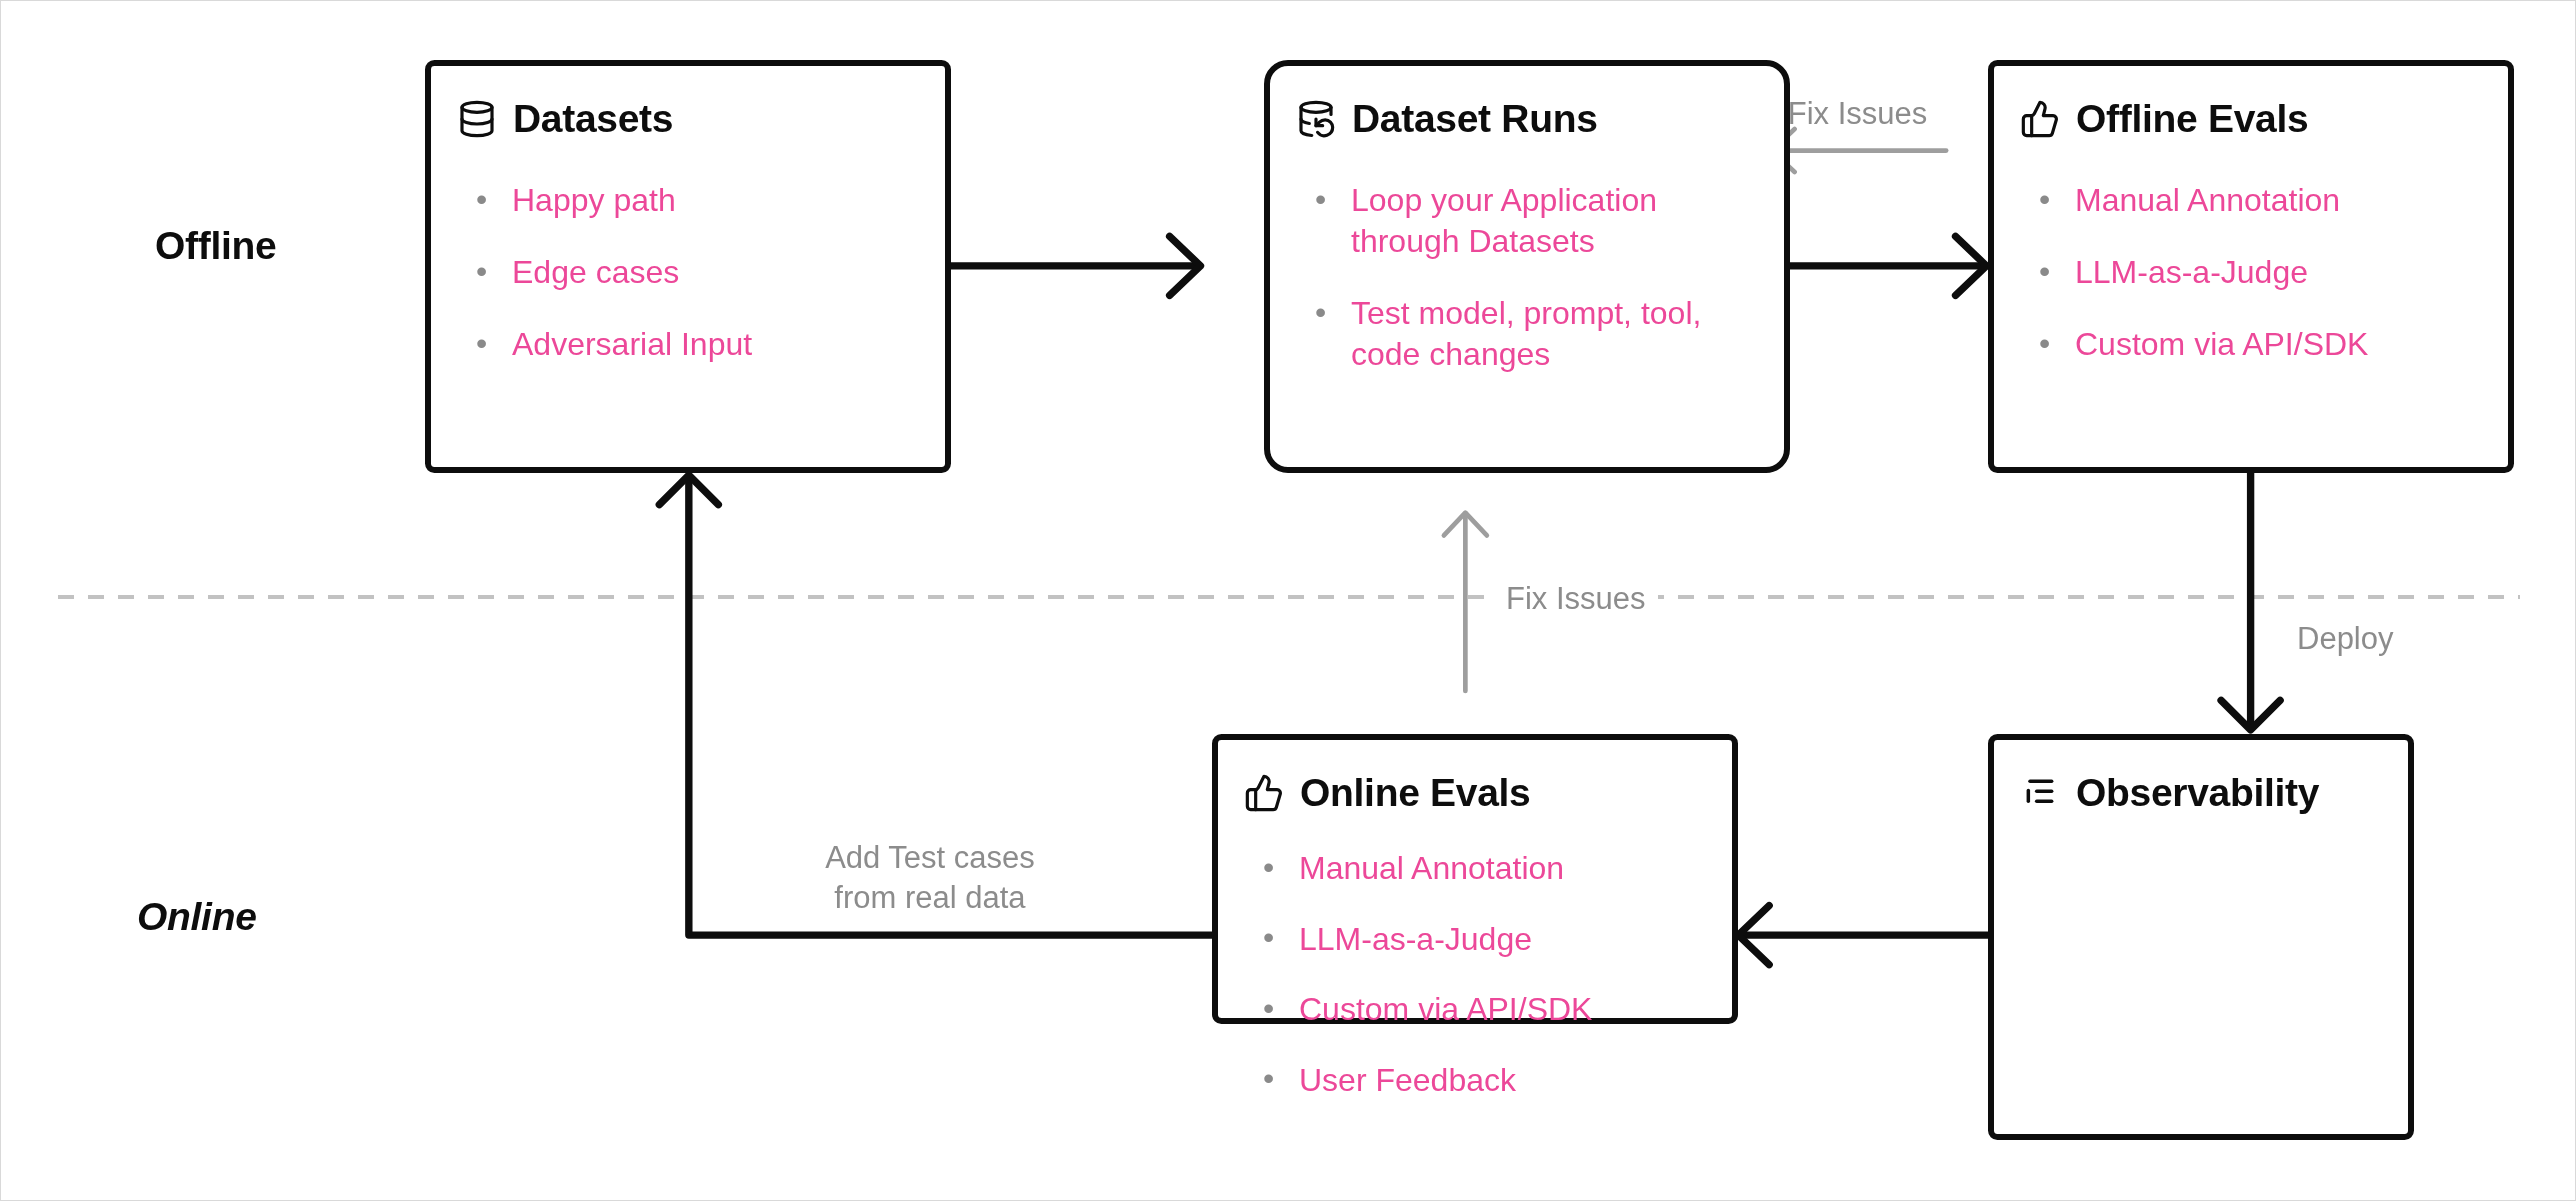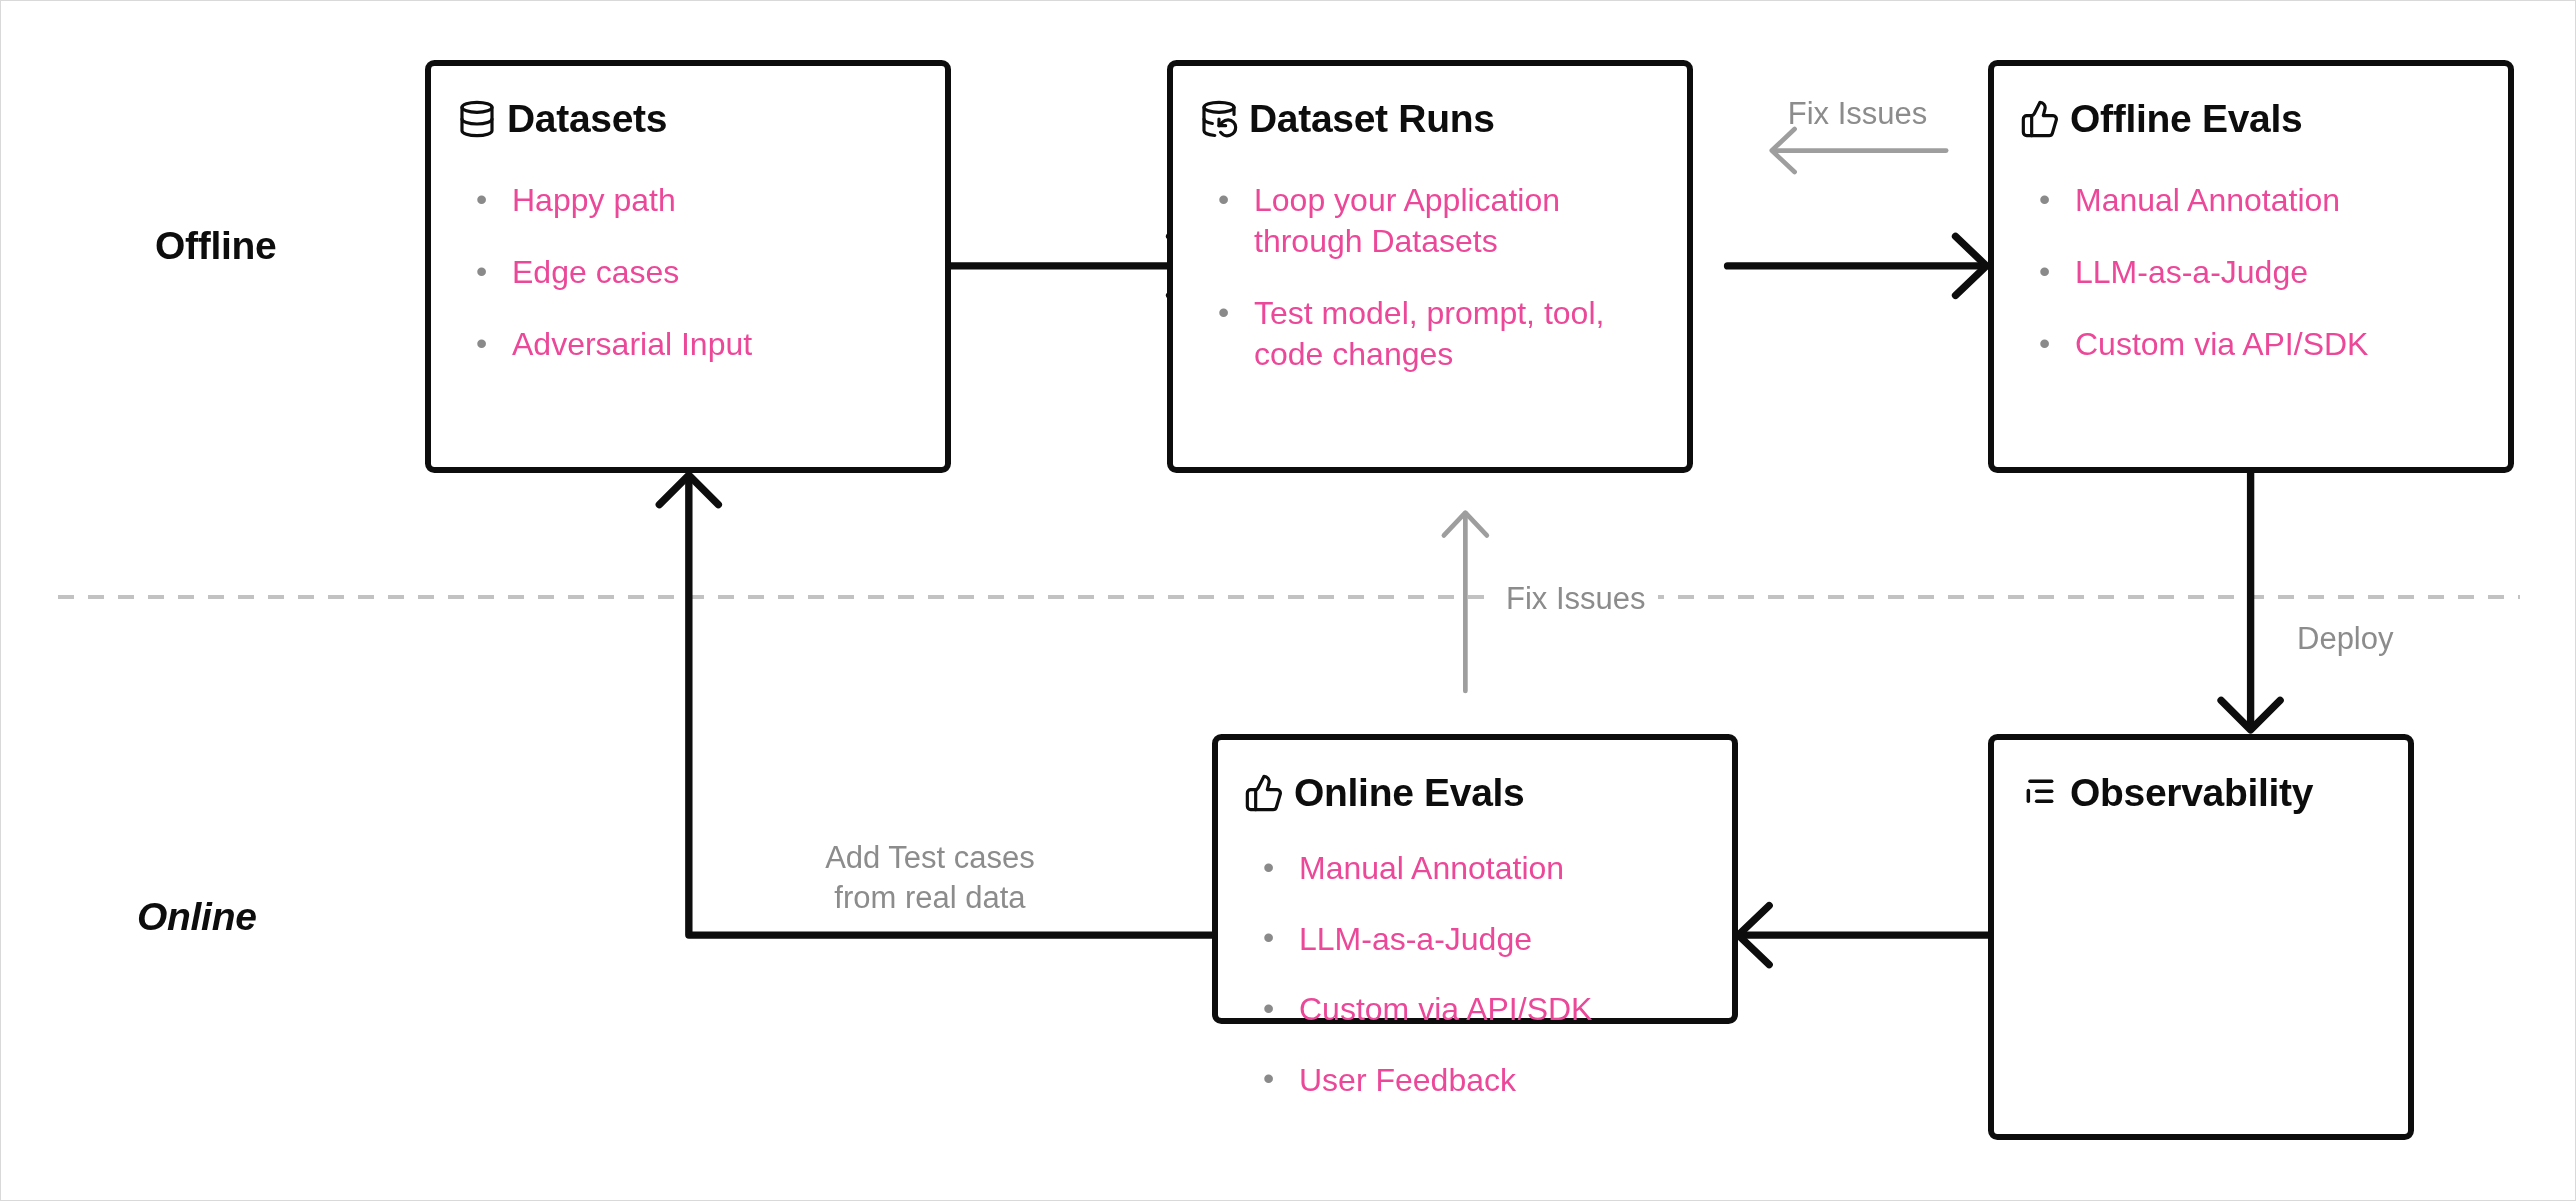--- a/index.html
+++ b/index.html
@@ -16,21 +16,21 @@
   
   .section-label{
     position:absolute;font-size:39px;font-weight:700;color:#0d0d0d;letter-spacing:-0.3px;
   }
   
   .node{
     position:absolute;box-sizing:border-box;background:#ffffff;
     border:6px solid #0d0d0d;border-radius:9.4px;
     padding:29.5px 20px 20px 26px;
   }
-  .node-header{display:flex;align-items:center;gap:10px;}
+  .node-header{display:flex;align-items:center;gap:16px;}
   .node-icon{width:40px;height:40px;flex:0 0 auto;color:#0d0d0d;}
   .node-icon svg{width:100%;height:100%;display:block;}
   .node-title{font-size:39px;font-weight:700;color:#0d0d0d;letter-spacing:-0.3px;line-height:1.2;}
   .bullets{list-style:none;margin:38px 0 0 0;padding:0;}
   .bullets li{
     position:relative;padding-left:55px;margin-bottom:31px;
     font-size:32px;line-height:1.28;color:#ec4899;max-width:389px;
   }
   .bullets li::before{
     content:"\2022";position:absolute;left:19px;top:-1.3px;color:#8a8a8a;
@@ -100,21 +100,21 @@
       </span>
       <span class="node-title">Datasets</span>
     </div>
     <ul class="bullets">
       <li>Happy path</li>
       <li>Edge cases</li>
       <li>Adversarial Input</li>
     </ul>
   </div>
 
-  <div class="node" style="left:1166px;top:59px;width:526px;height:413px;">
+  <div class="node" style="left:1263px;top:59px;width:526px;height:413px;border-radius:24px;">
     <div class="node-header">
       <span class="node-icon">
         <svg viewBox="0 0 24 24" stroke="currentColor" stroke-width="1.9" fill="none" stroke-linecap="round" stroke-linejoin="round">
           <ellipse cx="12" cy="5" rx="9" ry="3"></ellipse>
           <path d="M3 12a9 3 0 0 0 5 2.69"></path>
           <path d="M21 9.3V5"></path>
           <path d="M3 5v14a9 3 0 0 0 6.47 2.88"></path>
           <path d="M12 12v4h4"></path>
           <path d="M13 20a5 5 0 0 0 9-3 4.5 4.5 0 0 0-4.5-4.5c-1.33 0-2.54.54-3.41 1.41L12 16"></path>
         </svg>

